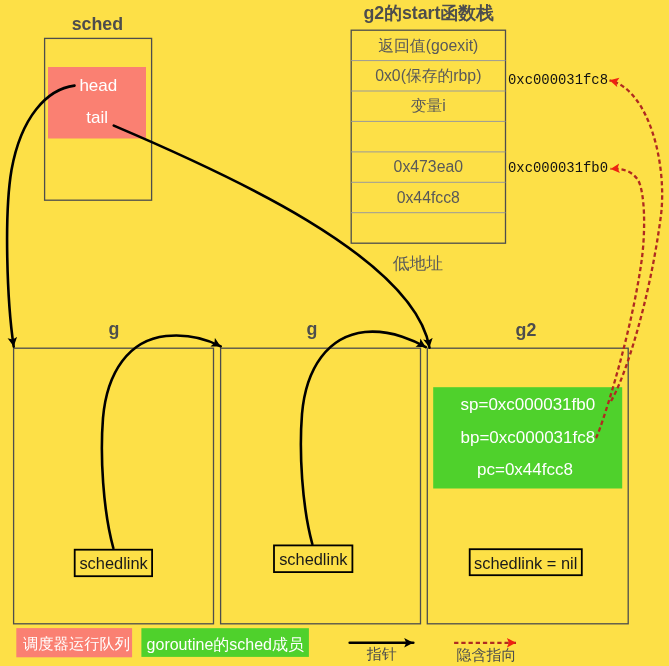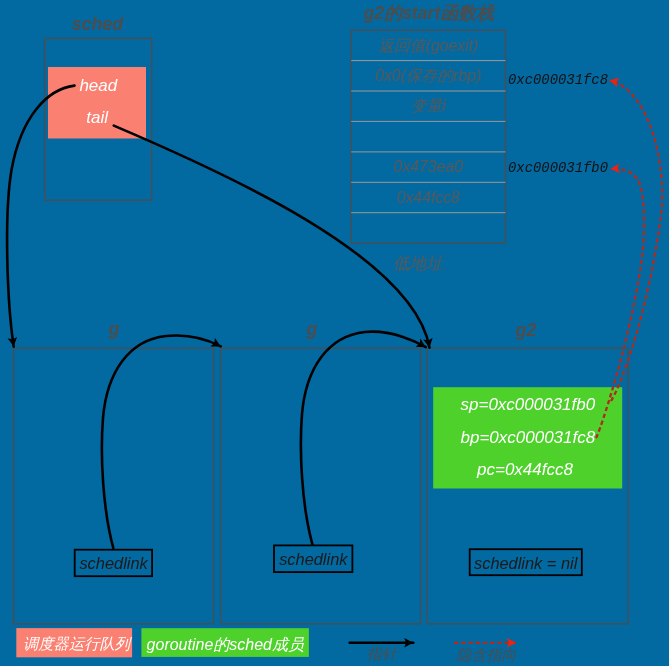--- a/index.html
+++ b/index.html
@@ -1,19 +1,19 @@
 <!DOCTYPE html>
 <html><head>
 <meta charset="utf-8">
 <style>
   html,body{margin:0;padding:0;background:#ffffff;}
   body{width:669px;height:666px;overflow:hidden;
        font-family:"Liberation Sans","DejaVu Sans",sans-serif;
        -webkit-font-smoothing:antialiased;}
-  #stage{position:relative;width:669px;height:666px;background:#0369a1;font-style:italic;}
+  #stage{position:relative;width:669px;height:666px;background:#fde047;}
   svg.layer{position:absolute;left:0;top:0;width:669px;height:666px;}
   .boxline{fill:none;stroke:#4d4d4d;stroke-width:1.3;}
   .innerbox{fill:none;stroke:#000000;stroke-width:1.8;}
   .rowline{stroke:#9a9a9a;stroke-width:1;}
   .curve{fill:none;stroke:#000000;stroke-width:2.6;stroke-linecap:round;}
   .dcurve{fill:none;stroke:#b02a20;stroke-width:2.3;stroke-dasharray:4.3 2.9;stroke-linecap:butt;}
   .ttl{font-weight:bold;fill:#4d4d4d;font-size:17.8px;text-anchor:middle;}
   .cell{fill:#595959;font-size:15.8px;text-anchor:middle;}
   .addr{font-family:"Liberation Mono","DejaVu Sans Mono",monospace;font-size:13.9px;fill:#111111;}
   .inbox{fill:#1a1a1a;font-size:16.4px;text-anchor:middle;}

